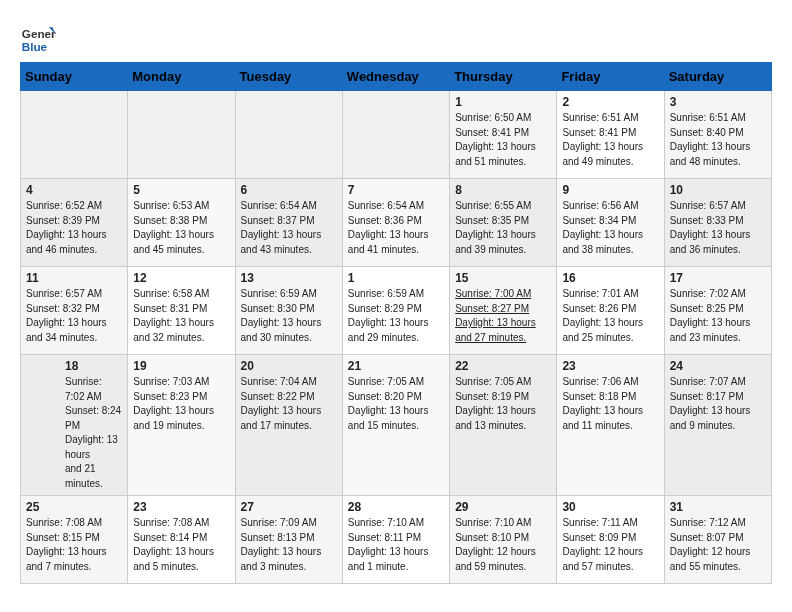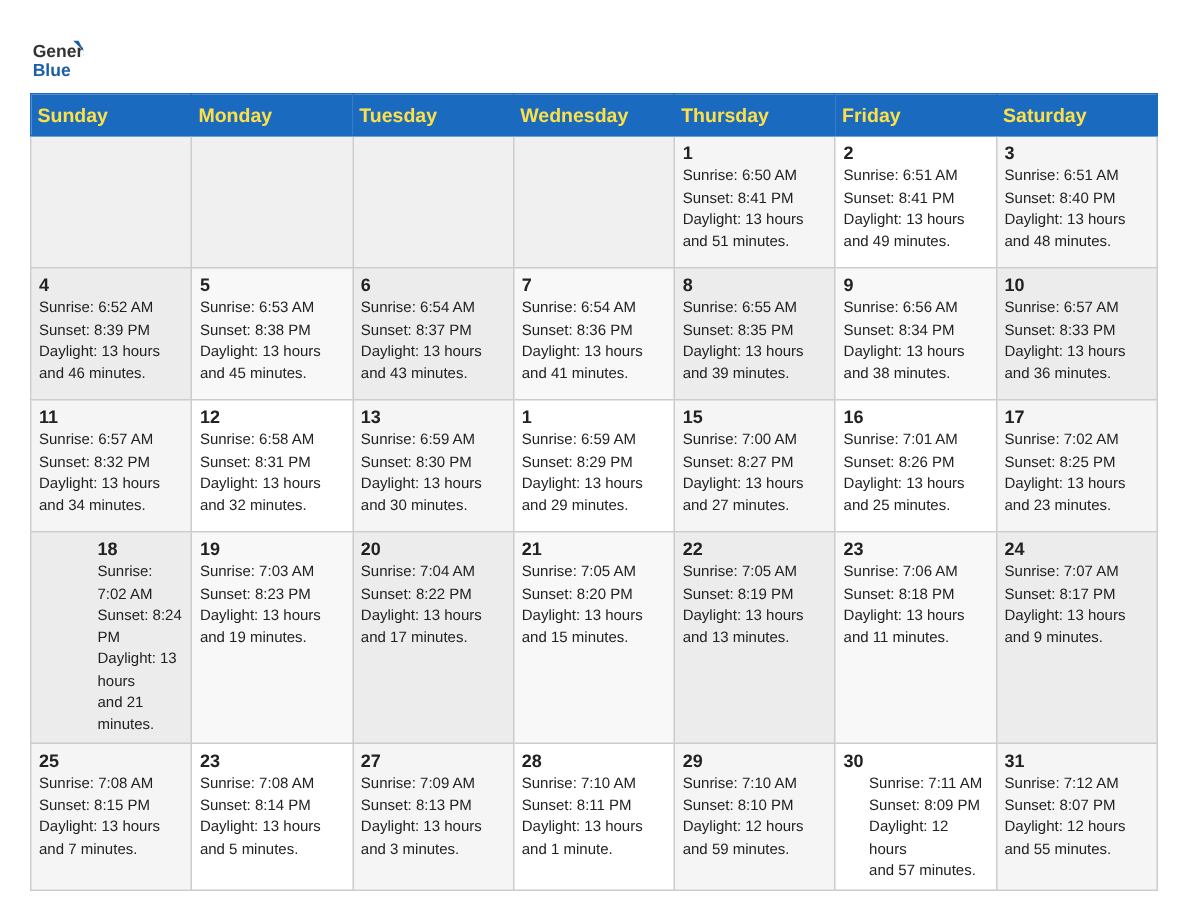--- a/index.html
+++ b/index.html
@@ -40,21 +40,21 @@
       color: #444;
       margin-top: 2px;
     }
     table {
       width: 100%;
       border-collapse: collapse;
       table-layout: fixed;
     }
     thead tr th {
       background-color: #1a6bbf;
-      color: #fde047;
+      color: #000000;
       font-size: 13px;
       font-weight: bold;
       padding: 6px 4px;
       text-align: left;
       border: 1px solid #1a6bbf;
     }
     tbody tr td {
       border: 1px solid #ccc;
       vertical-align: top;
       padding: 4px 5px;
@@ -223,21 +223,21 @@
         </td>
         <td style="background: rgb(255, 255, 255);">
           <span class="day-num">1</span>
           <div class="day-info" style="white-space: pre-line;">Sunrise: 6:59 AM
 Sunset: 8:29 PM
 Daylight: 13 hours
 and 29 minutes.</div>
         </td>
         <td style="background: rgb(245, 245, 245);">
           <span class="day-num">15</span>
-          <div class="day-info" style="white-space: pre-line;">Sunrise: 7:00 AM
+          <div class="day-info" style="white-space: pre-line; text-decoration: underline;">Sunrise: 7:00 AM
 Sunset: 8:27 PM
 Daylight: 13 hours
 and 27 minutes.</div>
         </td>
         <td style="background: rgb(255, 255, 255);">
           <span class="day-num">16</span>
           <div class="day-info" style="white-space: pre-line;">Sunrise: 7:01 AM
 Sunset: 8:26 PM
 Daylight: 13 hours
 and 25 minutes.</div>
@@ -332,21 +332,21 @@
         </td>
         <td style="background: rgb(245, 245, 245);">
           <span class="day-num">29</span>
           <div class="day-info" style="white-space: pre-line;">Sunrise: 7:10 AM
 Sunset: 8:10 PM
 Daylight: 12 hours
 and 59 minutes.</div>
         </td>
         <td style="background: rgb(255, 255, 255);">
           <span class="day-num">30</span>
-          <div class="day-info" style="white-space: pre-line; margin-left: 17px;">Sunrise: 7:11 AM
+          <div class="day-info" style="white-space: pre-line;">Sunrise: 7:11 AM
 Sunset: 8:09 PM
 Daylight: 12 hours
 and 57 minutes.</div>
         </td>
         <td style="background: rgb(245, 245, 245);">
           <span class="day-num">31</span>
           <div class="day-info" style="white-space: pre-line;">Sunrise: 7:12 AM
 Sunset: 8:07 PM
 Daylight: 12 hours
 and 55 minutes.</div>

